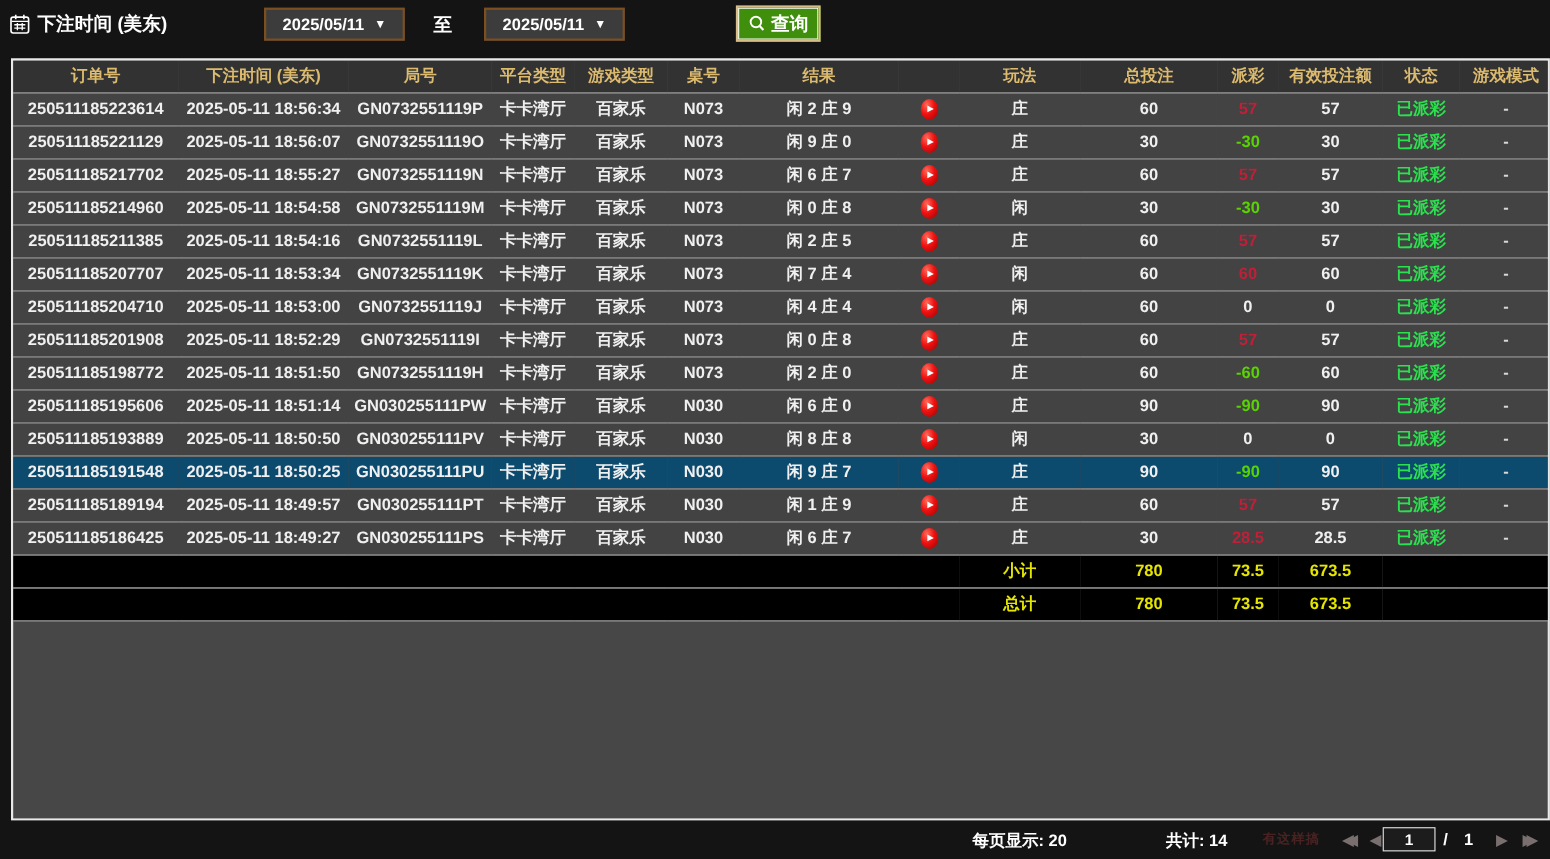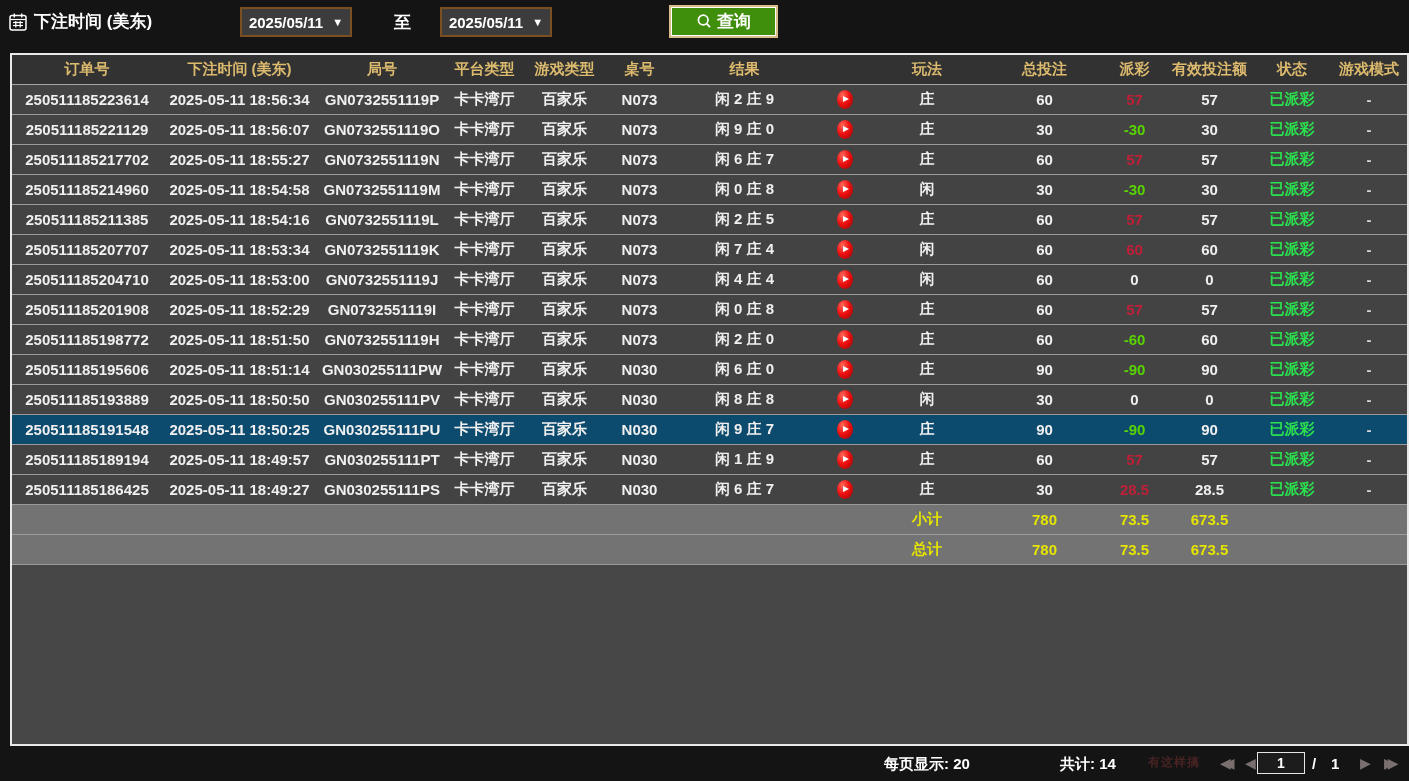--- a/index.html
+++ b/index.html
@@ -6,31 +6,31 @@
   html,body {
     width:1409px; height:781px; overflow:hidden; position:relative;
     background:#141414; color:#ededed;
     font-family:"Liberation Sans","DejaVu Sans",sans-serif;
   }
   
   .topbar { position:absolute; left:0; top:0; width:1409px; height:46px; }
   .title-group { position:absolute; left:8px; top:10px; display:flex; align-items:center; gap:6px; }
   .page-title { font-size:17px; font-weight:bold; color:#ffffff; }
   .date-select {
-    position:absolute; top:7px; width:112px; height:30px;
+    position:absolute; top:7px; width:128px; height:30px;
     background:#3c3c3c; border:2px solid #7c4f21; color:#fff;
     font-size:15px; font-weight:bold;
     display:flex; align-items:center; justify-content:center; gap:9px; cursor:pointer;
   }
   .date-select .caret { font-size:11px; color:#fff; }
   #dateFrom { left:240px; }
   #dateTo   { left:440px; }
   .to-label { position:absolute; left:394px; top:11px; font-size:17px; font-weight:bold; color:#fff; }
   .query-btn {
-    position:absolute; left:669px; top:5px; height:33px; padding:0 25px;
+    position:absolute; left:669px; top:5px; height:33px; padding:0 9px;
     background:#3f8e0c; border:2px solid #d9bd87; box-shadow:inset 0 0 0 1px #ffffff;
     color:#fff; font-size:17px; font-weight:bold; font-family:inherit;
     display:flex; align-items:center; gap:4px; cursor:pointer;
   }
   
   .table-wrap {
     position:absolute; left:10px; top:53px; width:1399px; height:693px;
     border:2px solid #e9e9e9; background:#474747; overflow:hidden;
   }
   table { border-collapse:collapse; table-layout:fixed; width:100%; }
@@ -43,21 +43,21 @@
     height:30px; background:#434343; color:#f0f0f0;
     font-size:15px; font-weight:bold; text-align:center;
     border-bottom:1px solid #9a9a9a; white-space:nowrap; overflow:hidden;
   }
   tr.hl td { background:#0c4a6e; }
   td.pay.win  { color:#c01f38; }
   td.pay.loss { color:#58d400; }
   td.pay.zero { color:#f0f0f0; }
   td.status   { color:#2ae24e;margin-top:32px; }
   td.mode     { color:#d8d8d8; font-weight:bold; }
-  tr.totals td { background:#737373; color:#e5e500; font-weight:bold; }
+  tr.totals td { background:#000000; color:#e5e500; font-weight:bold; }
   .playball {
     display:inline-flex; align-items:center; justify-content:center;
     width:16px; height:19px; border-radius:50%; vertical-align:middle; cursor:pointer;
     background:radial-gradient(ellipse at 35% 28%, #ff6a5a 0%, #ee1111 45%, #9a0000 100%);
   }
   .playball::after {
     content:""; display:block; margin-left:2px;
     border-left:6px solid #fff; border-top:3.5px solid transparent; border-bottom:3.5px solid transparent;
   }
   

